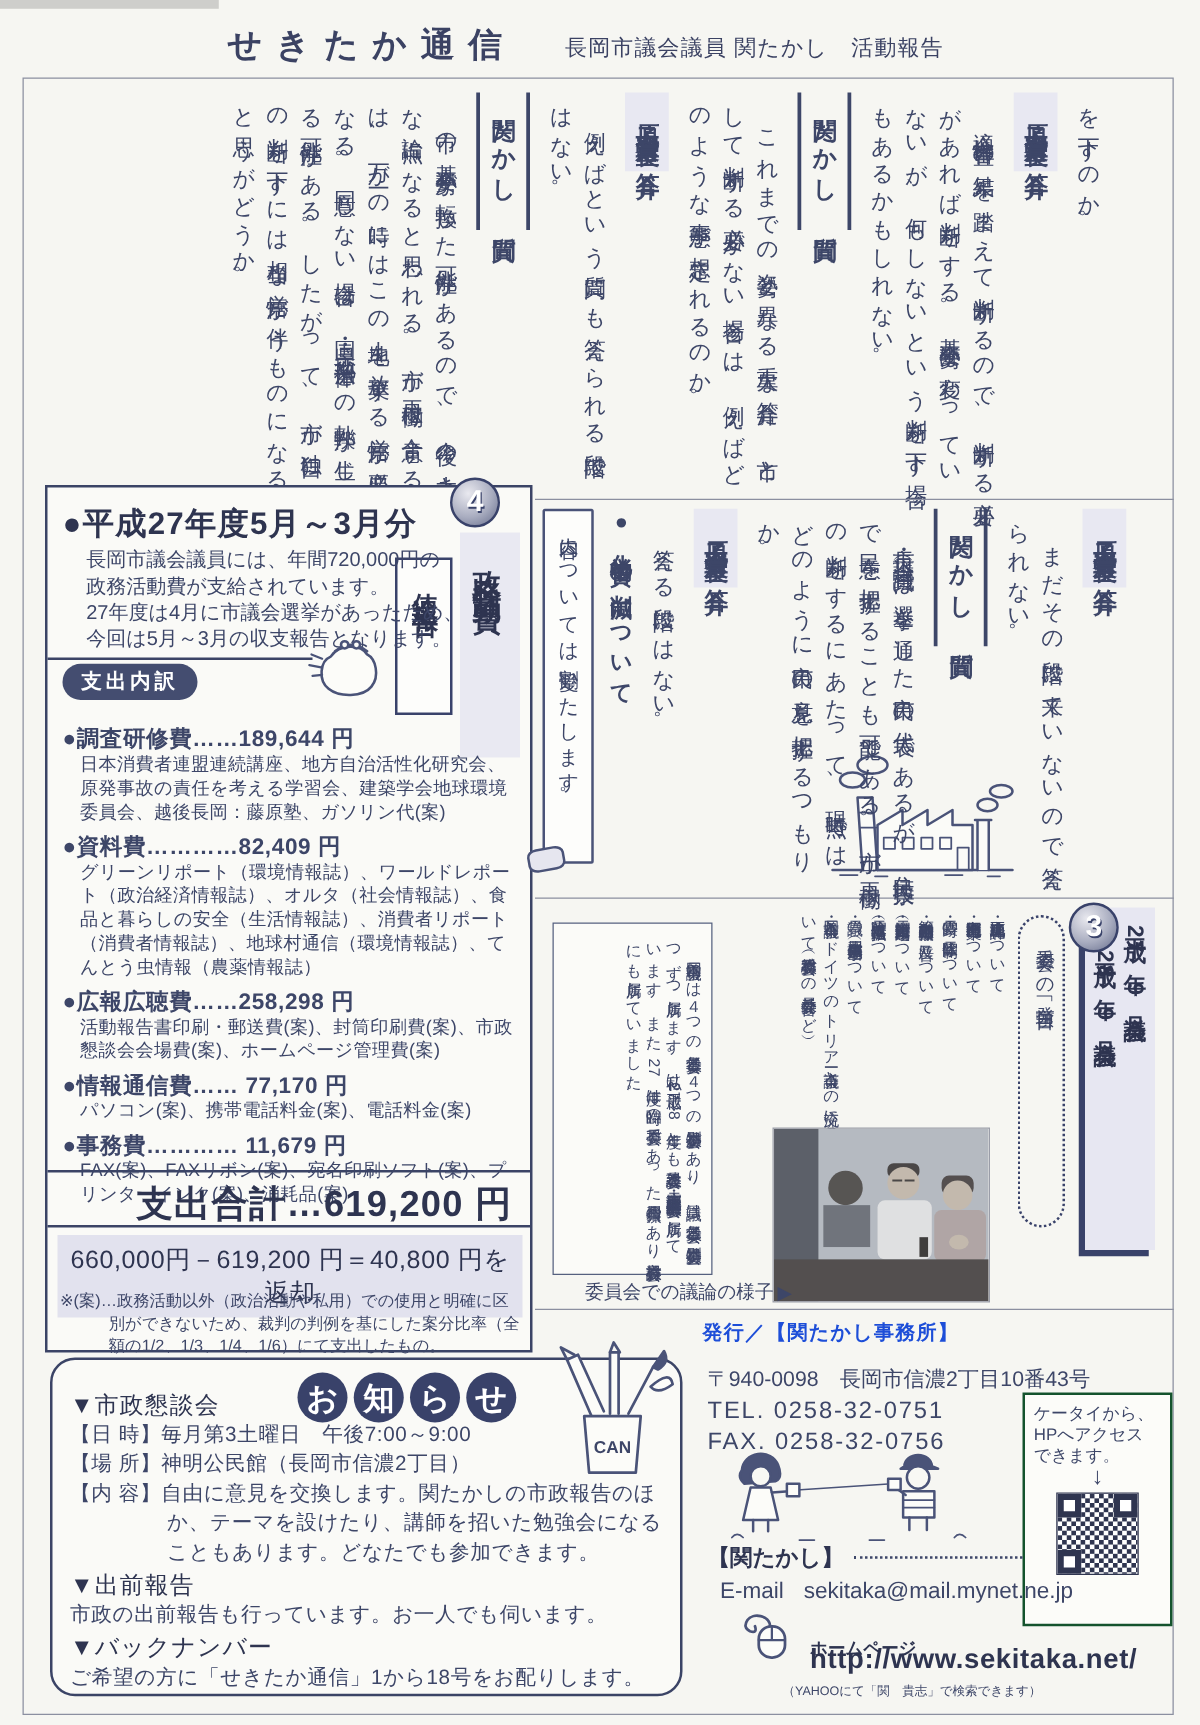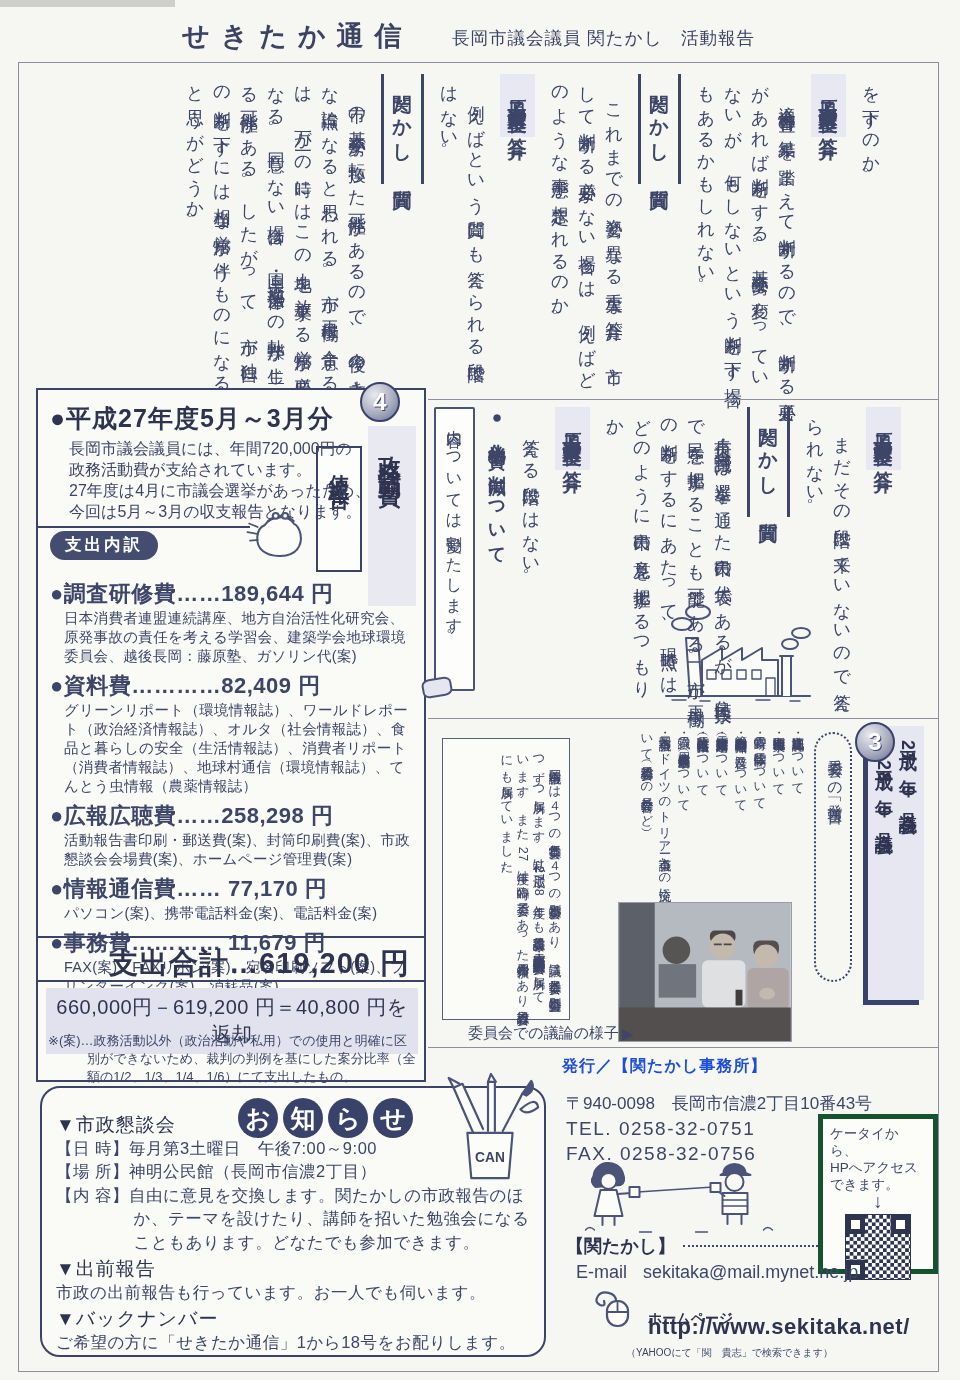--- a/index.html
+++ b/index.html
@@ -53,21 +53,21 @@
   .use-report { position:absolute; left:278px; top:56px; width:46px; height:126px; background:#fdfdfb;
              border:2.5px solid #39426a; writing-mode:vertical-rl; font-size:21px; font-weight:bold;
              letter-spacing:5px; padding:9px 7px; color:#2e3450; }
   .period { position:absolute; left:12px; top:12px; font-size:25px; font-weight:bold; color:#2e3450; letter-spacing:1px; }
   .intro  { position:absolute; left:12px; top:48px; font-size:16px; line-height:21px; white-space:pre-line;margin-left:19px; }
   .exp-div1 { position:absolute; left:0; top:136px; width:212px; border-top:2px solid #3b4466; }
   .pill { position:absolute; left:12px; top:141px; background:#444d70; color:#fff; font-weight:bold;
           font-size:16.5px; letter-spacing:3px; padding:3px 15px 4px; border-radius:15px; }
   .purse { position:absolute; left:206px; top:114px; }
   .items { position:absolute; left:12px; top:184px; width:366px; }
-  .item-head { font-size:22px; font-weight:bold; margin-top:5px; letter-spacing:.5px; }
+  .item-head { font-size:18px; font-weight:bold; margin-top:5px; letter-spacing:.5px; }
   .item-detail { font-size:14.5px; line-height:19px; padding-left:14px; letter-spacing:.3px; }
   .exp-div2 { position:absolute; left:0; top:546px; width:100%; border-top:2px solid #3b4466; }
   .total { position:absolute; right:14px; top:554px; font-size:29px; font-weight:bold; letter-spacing:1px; color:#2e3450; }
   .exp-div3 { position:absolute; left:0; top:590px; width:100%; border-top:2px solid #3b4466; }
   .refund { position:absolute; left:8px; top:598px; width:372px; background:#e2e2ee; font-size:20px;
             padding:6px 6px; letter-spacing:.5px; color:#2e3450; text-align:center; }
   .exp-note { position:absolute; left:10px; top:642px; width:370px; font-size:13px; line-height:18px;
             padding-left:3em; text-indent:-3em; }
 
   
@@ -101,21 +101,21 @@
   .nh { font-size:19px; font-weight:normal; color:#2e3450; margin-top:3px; letter-spacing:1px; }
   .nl { letter-spacing:.5px; }
   .hang { padding-left:4.7em; text-indent:-4.7em; }
 
   
   .publisher { position:absolute; left:562px; top:1056px; width:378px; height:312px; }
   .pub-title { font-size:16px; font-weight:bold; color:#1d4ed8; letter-spacing:1px; }
   .pub-addr { position:absolute; left:4px; top:36px; font-size:17px; }
   .pub-tel { position:absolute; left:4px; top:62px; font-size:19px; letter-spacing:1.5px; }
   .pub-fax { position:absolute; left:4px; top:87px; font-size:19px; letter-spacing:1.5px; }
-  .qr-box { position:absolute; left:256px; top:58px; width:120px; height:160px; border:5px solid #14532d;
+  .qr-box { position:absolute; left:256px; top:58px; width:120px; height:187px; border:2px solid #14532d;
             background:#fcfcf9; padding:6px 7px; }
   .qr-note { font-size:13.5px; line-height:17px; white-space:pre-line; }
   .qr-arrow { text-align:center; font-size:19px; font-weight:bold; line-height:18px; }
   .qr { width:66px; height:66px; margin:3px auto 0; position:relative; border:1px solid #2f3550;
         background:repeating-conic-gradient(#2f3550 0 25%, #ffffff 0 50%); background-size:7.4px 7.4px; }
   .qr i { position:absolute; width:19px; height:19px; background:#fff; border:5px solid #2f3550; }
   .qr i:nth-child(1){ left:0; top:0; } .qr i:nth-child(2){ right:0; top:0; } .qr i:nth-child(3){ left:0; bottom:0; }
   .tincan { position:absolute; left:8px; top:96px; }
   .seki-row { position:absolute; left:4px; top:178px; width:252px; display:flex; align-items:center; }
   .seki-name { font-size:18px; font-weight:bold; color:#2e3450; }

